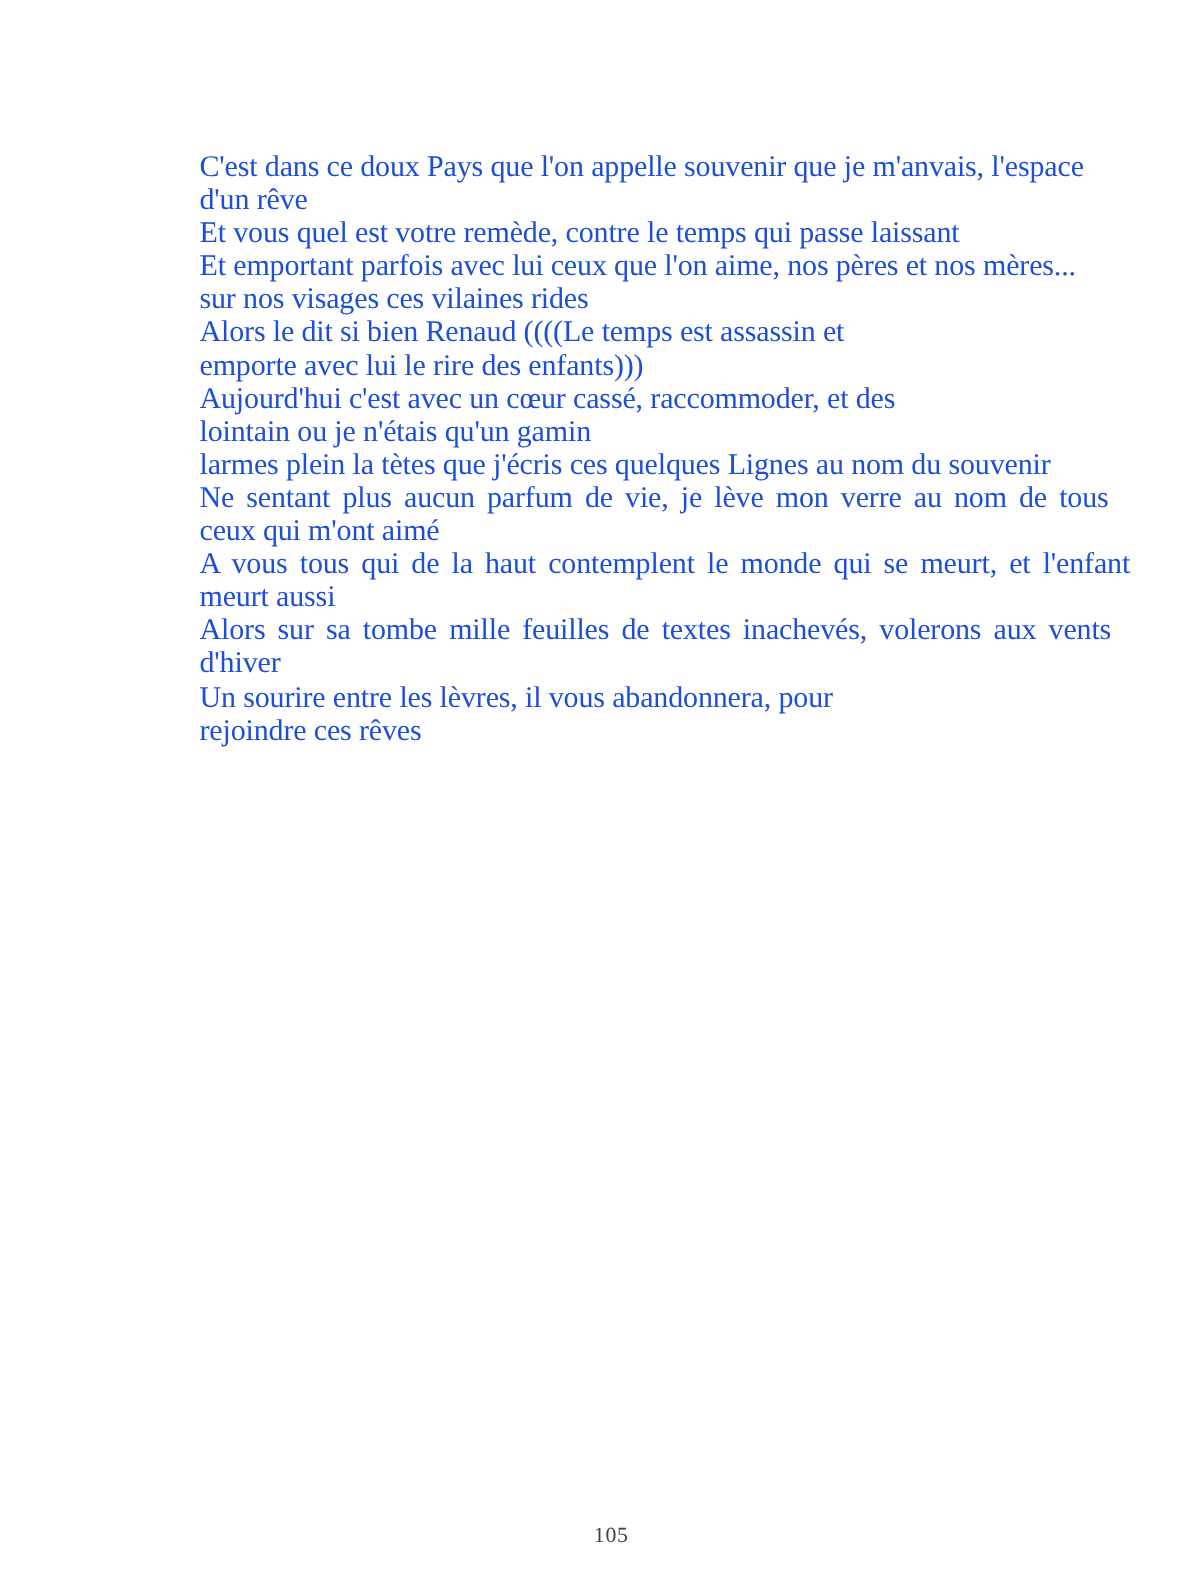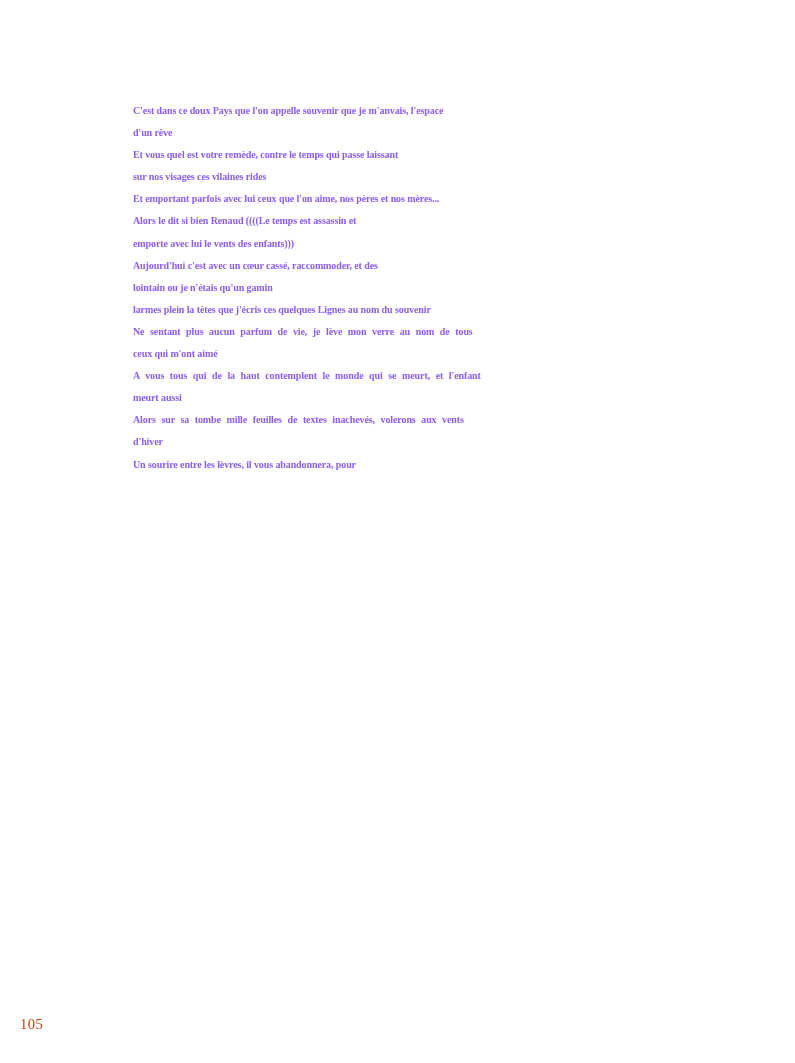--- a/index.html
+++ b/index.html
@@ -17,61 +17,62 @@
   .page {
     position: absolute;
     inset: 0;
     background: #ffffff;
   }
   .text-block {
     position: absolute;
     left: 133px;
     top: 100px;
     width: 530px;
-    font-size: 10px;
-    font-weight: 700;
+    font-size: 20px;
+    font-weight: 400;
     line-height: 22.1px;
-    color: #8b5cf6;
+    color: #1d4ed8;
     letter-spacing: -0.1px;
   }
   .line {
     white-space: nowrap;
   }
   .line.stretched {
     word-spacing: 3.2px;
   }
   .folio {
     position: absolute;
     left: 20px;
     right: 0;
     top: 1016px;
-    text-align: left;
+    text-align: center;
     font-size: 14.5px;
     font-weight: 400;
-    color: #c2410c;
+    color: #404040;
     letter-spacing: 0.5px;
   }
 </style>
 </head>
 <body>
 
 <div class="page">
   <div class="text-block" id="text-block">
       <div class="line">C'est dans ce doux Pays que l'on appelle souvenir que je m'anvais, l'espace</div>
       <div class="line">d'un rêve</div>
       <div class="line">Et vous quel est votre remède, contre le temps qui passe laissant</div>
+      <div class="line">Et emportant parfois avec lui ceux que l'on aime, nos pères et nos mères...</div>
       <div class="line">sur nos visages ces vilaines rides</div>
-      <div class="line">Et emportant parfois avec lui ceux que l'on aime, nos pères et nos mères...</div>
       <div class="line">Alors le dit si bien Renaud ((((Le temps est assassin et</div>
-      <div class="line">emporte avec lui le vents des enfants)))</div>
+      <div class="line">emporte avec lui le rire des enfants)))</div>
       <div class="line">Aujourd'hui c'est avec un cœur cassé, raccommoder, et des</div>
       <div class="line">lointain ou je n'étais qu'un gamin</div>
       <div class="line">larmes plein la tètes que j'écris ces quelques Lignes au nom du souvenir</div>
       <div class="line stretched">Ne sentant plus aucun parfum de vie, je lève mon verre au nom de tous</div>
       <div class="line">ceux qui m'ont aimé</div>
       <div class="line stretched">A vous tous qui de la haut contemplent le monde qui se meurt, et l'enfant</div>
       <div class="line">meurt aussi</div>
       <div class="line stretched">Alors sur sa tombe mille feuilles de textes inachevés, volerons aux vents</div>
       <div class="line">d'hiver</div>
       <div class="line">Un sourire entre les lèvres, il vous abandonnera, pour</div>
+      <div class="line">rejoindre ces rêves</div>
     </div>
   <div class="folio">105</div>
 </div>
 
 </body></html>

